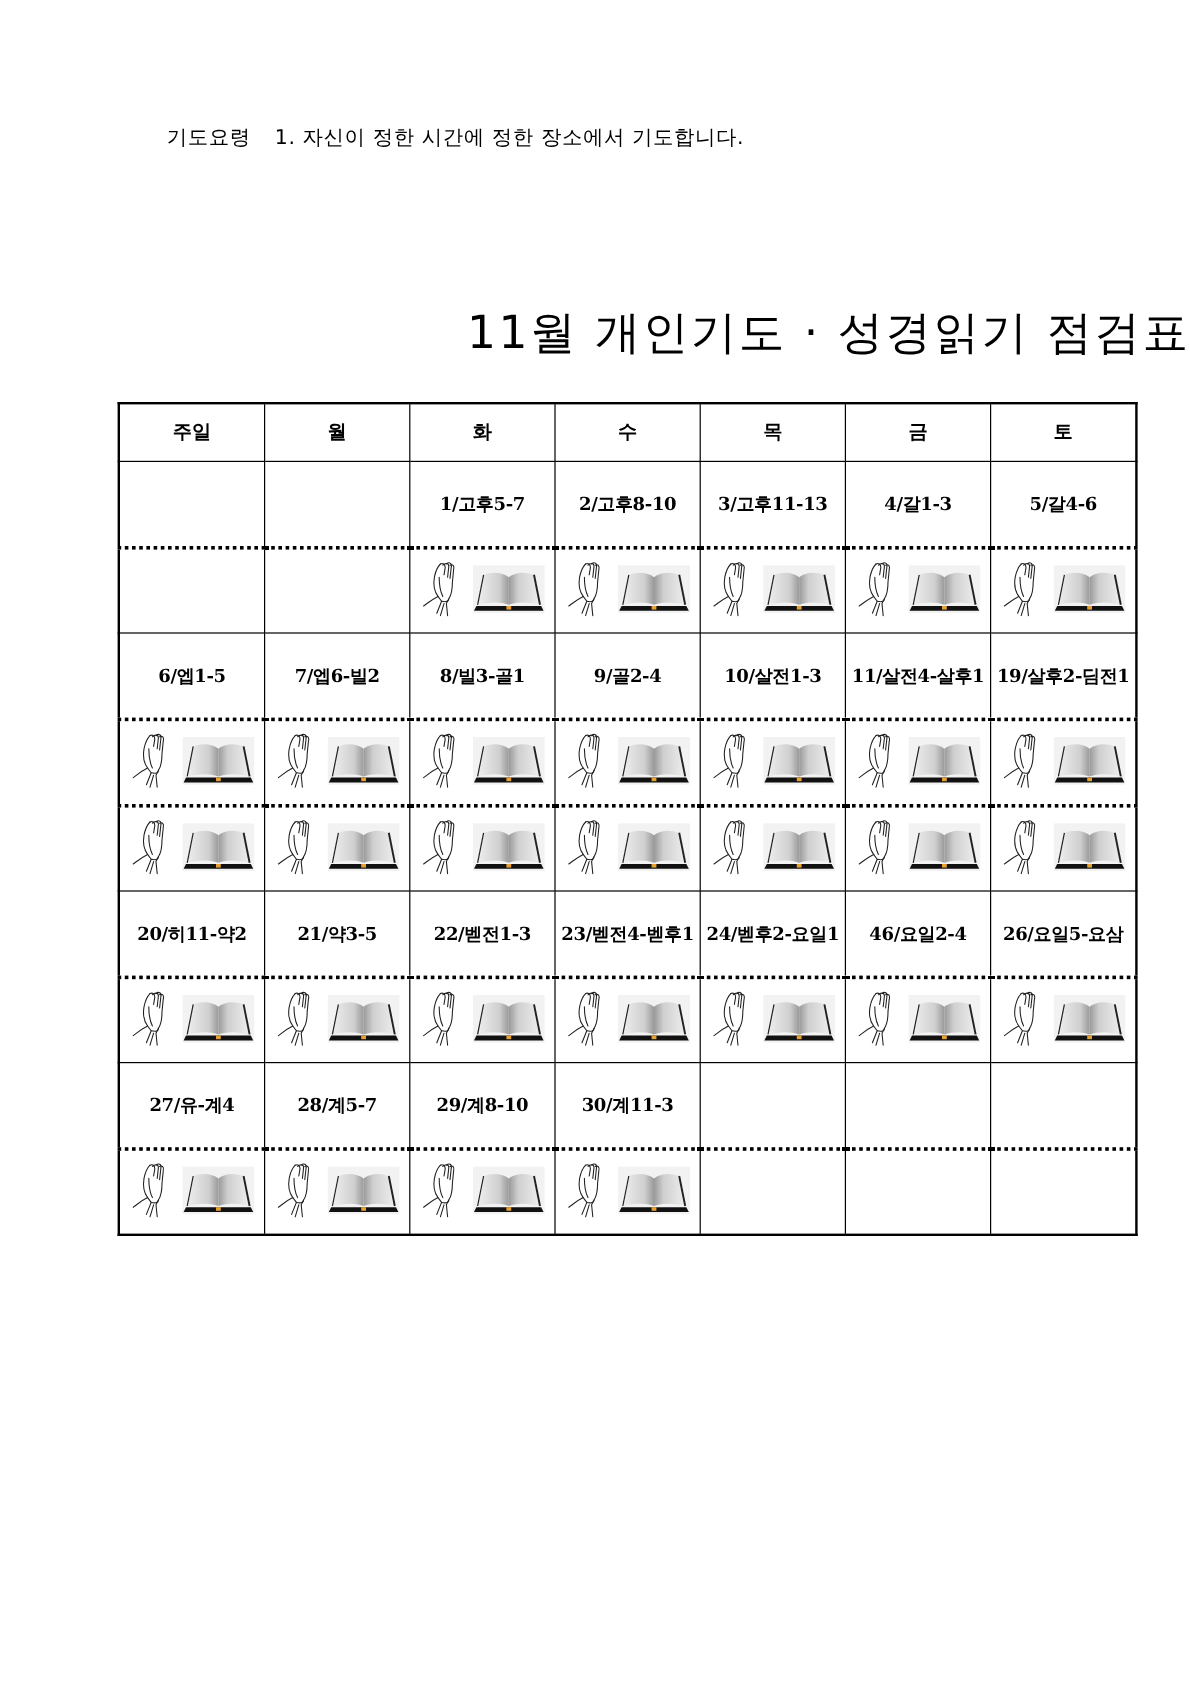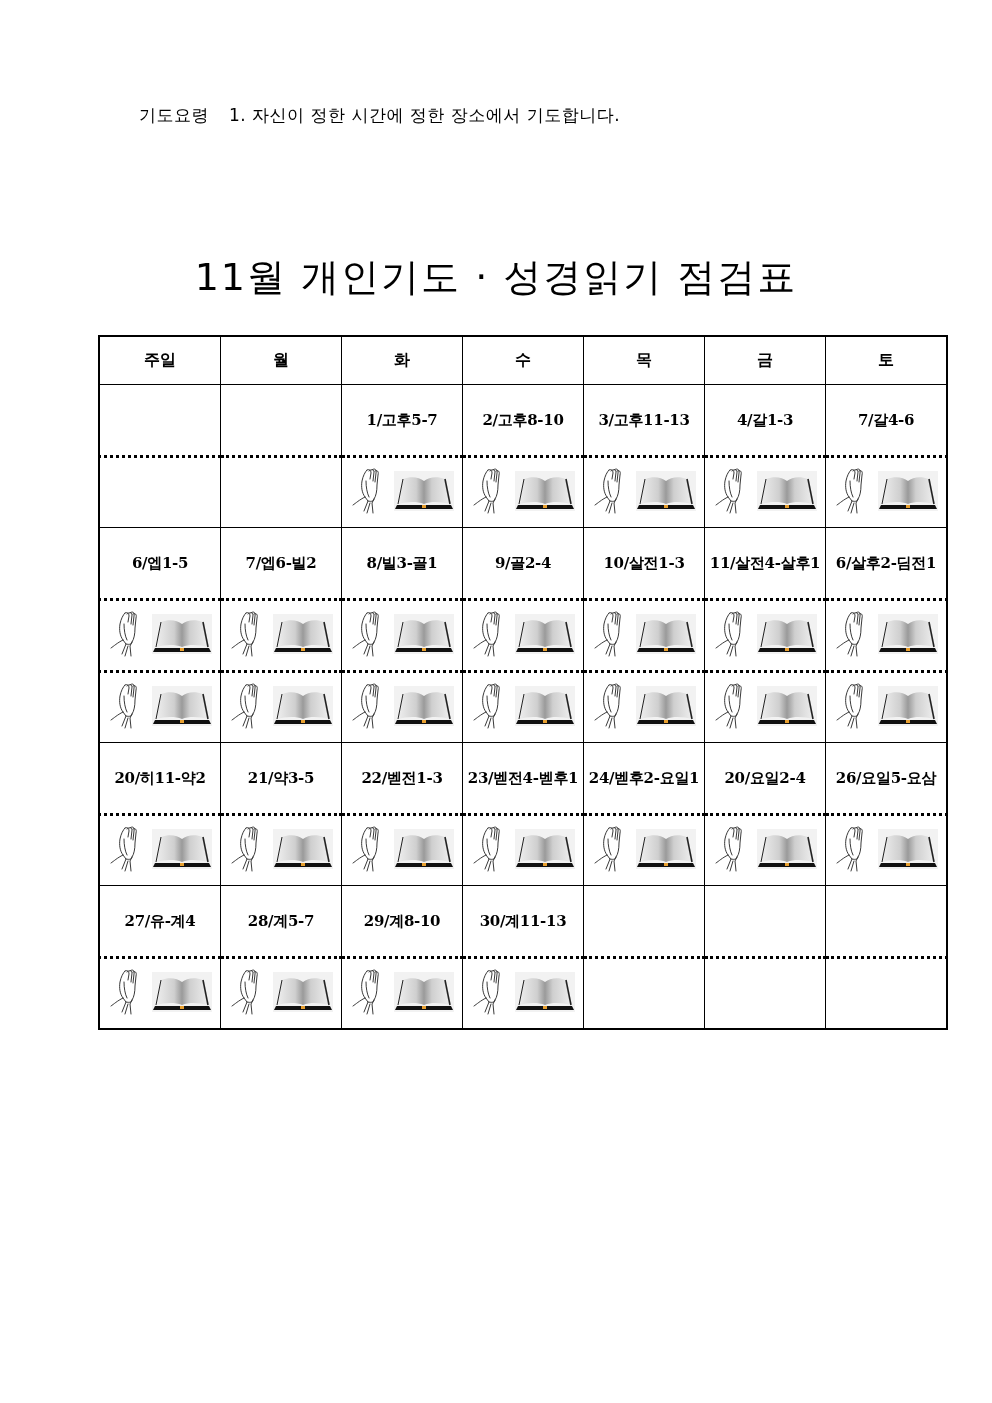--- a/index.html
+++ b/index.html
@@ -1,21 +1,21 @@
 <!DOCTYPE html>
 <html><head>
 <meta charset="utf-8">
 <style>
   html, body { margin:0; padding:0; background:#fff; }
   body { width:992px; height:1403px; position:relative; font-family:"DejaVu Sans", sans-serif; color:#000; }
   .instructions { position:absolute; left:95px; top:100px; font-size:17px; line-height:31px; letter-spacing:0.5px;margin-left:44px; }
   .inst-line { white-space:nowrap; }
   .inst-label { display:inline-block; width:90px; }
   .inst-indent { display:inline-block; width:90px; }
-  .title { position:absolute; left:0; width:992px; top:252px; text-align:center; font-size:38px; letter-spacing:2px; }
+  .title { position:absolute; left:0; width:992px; top:252px; text-align:right; font-size:38px; letter-spacing:2px; }
   table.cal { position:absolute; left:98px; top:335px; border-collapse:collapse; border:2.5px solid #000; table-layout:fixed; width:843px;font-weight:bold; }
   table.cal td { border-left:1px solid #000; border-right:1px solid #000; text-align:center; vertical-align:middle; padding:0; width:120px; overflow:hidden; white-space:nowrap; }
   tr.hdr td { height:47px; font-size:16px; border-bottom:1px solid #000; }
   tr.dates td { height:70px; font-family:"DejaVu Serif", serif; font-size:15px; letter-spacing:-0.3px; border-top:1px solid #0f172a; border-bottom:3px dotted #000; }
   tr.icons td { height:69px; border-top:3px dotted #000; border-bottom:1px solid #000; }
   .icon-pair { display:inline-flex; align-items:center; gap:4px; }
   .hands svg, .bible svg { display:block; }
 </style>
 </head>
 <body>
@@ -39,21 +39,21 @@
       <td>금</td>
       <td>토</td>
     </tr>
   <tr class="dates">
         <td></td>
         <td></td>
         <td>1/고후5-7</td>
         <td>2/고후8-10</td>
         <td>3/고후11-13</td>
         <td>4/갈1-3</td>
-        <td>7/갈4-6</td>
+        <td>5/갈4-6</td>
       </tr>
       <tr class="icons">
         <td></td>
         <td></td>
         <td>
   <span class="icon-pair">
     <span class="hands">
       <svg width="40" height="48" viewBox="0 0 40 48">
         <g fill="none" stroke="#222" stroke-width="0.9" stroke-linecap="round" stroke-linejoin="round">
           <path d="M14 44 L18 34 L15 30 C12 26 11 20 12 14 C13 9 15 5 17 3"></path>
@@ -262,21 +262,21 @@
   </span>
 </td>
       </tr>
       <tr class="dates">
         <td>6/엡1-5</td>
         <td>7/엡6-빌2</td>
         <td>8/빌3-골1</td>
         <td>9/골2-4</td>
         <td>10/살전1-3</td>
         <td>11/살전4-살후1</td>
-        <td>6/살후2-딤전1</td>
+        <td>19/살후2-딤전1</td>
       </tr>
       <tr class="icons">
         <td>
   <span class="icon-pair">
     <span class="hands">
       <svg width="40" height="48" viewBox="0 0 40 48">
         <g fill="none" stroke="#222" stroke-width="0.9" stroke-linecap="round" stroke-linejoin="round">
           <path d="M14 44 L18 34 L15 30 C12 26 11 20 12 14 C13 9 15 5 17 3"></path>
           <path d="M17 3 C19 2 21 3 21 6 L20 12"></path>
           <path d="M19 4 C21 2 24 2 24 5 L23 14"></path>
@@ -862,21 +862,21 @@
     </span>
   </span>
 </td>
       </tr>
       <tr class="dates">
         <td>20/히11-약2</td>
         <td>21/약3-5</td>
         <td>22/벧전1-3</td>
         <td>23/벧전4-벧후1</td>
         <td>24/벧후2-요일1</td>
-        <td>20/요일2-4</td>
+        <td>46/요일2-4</td>
         <td>26/요일5-요삼</td>
       </tr>
       <tr class="icons">
         <td>
   <span class="icon-pair">
     <span class="hands">
       <svg width="40" height="48" viewBox="0 0 40 48">
         <g fill="none" stroke="#222" stroke-width="0.9" stroke-linecap="round" stroke-linejoin="round">
           <path d="M14 44 L18 34 L15 30 C12 26 11 20 12 14 C13 9 15 5 17 3"></path>
           <path d="M17 3 C19 2 21 3 21 6 L20 12"></path>
@@ -1165,21 +1165,21 @@
         <rect x="28" y="34" width="4" height="3" fill="#e8a030"></rect>
       </svg>
     </span>
   </span>
 </td>
       </tr>
       <tr class="dates">
         <td>27/유-계4</td>
         <td>28/계5-7</td>
         <td>29/계8-10</td>
-        <td>30/계11-13</td>
+        <td>30/계11-3</td>
         <td></td>
         <td></td>
         <td></td>
       </tr>
       <tr class="icons">
         <td>
   <span class="icon-pair">
     <span class="hands">
       <svg width="40" height="48" viewBox="0 0 40 48">
         <g fill="none" stroke="#222" stroke-width="0.9" stroke-linecap="round" stroke-linejoin="round">

